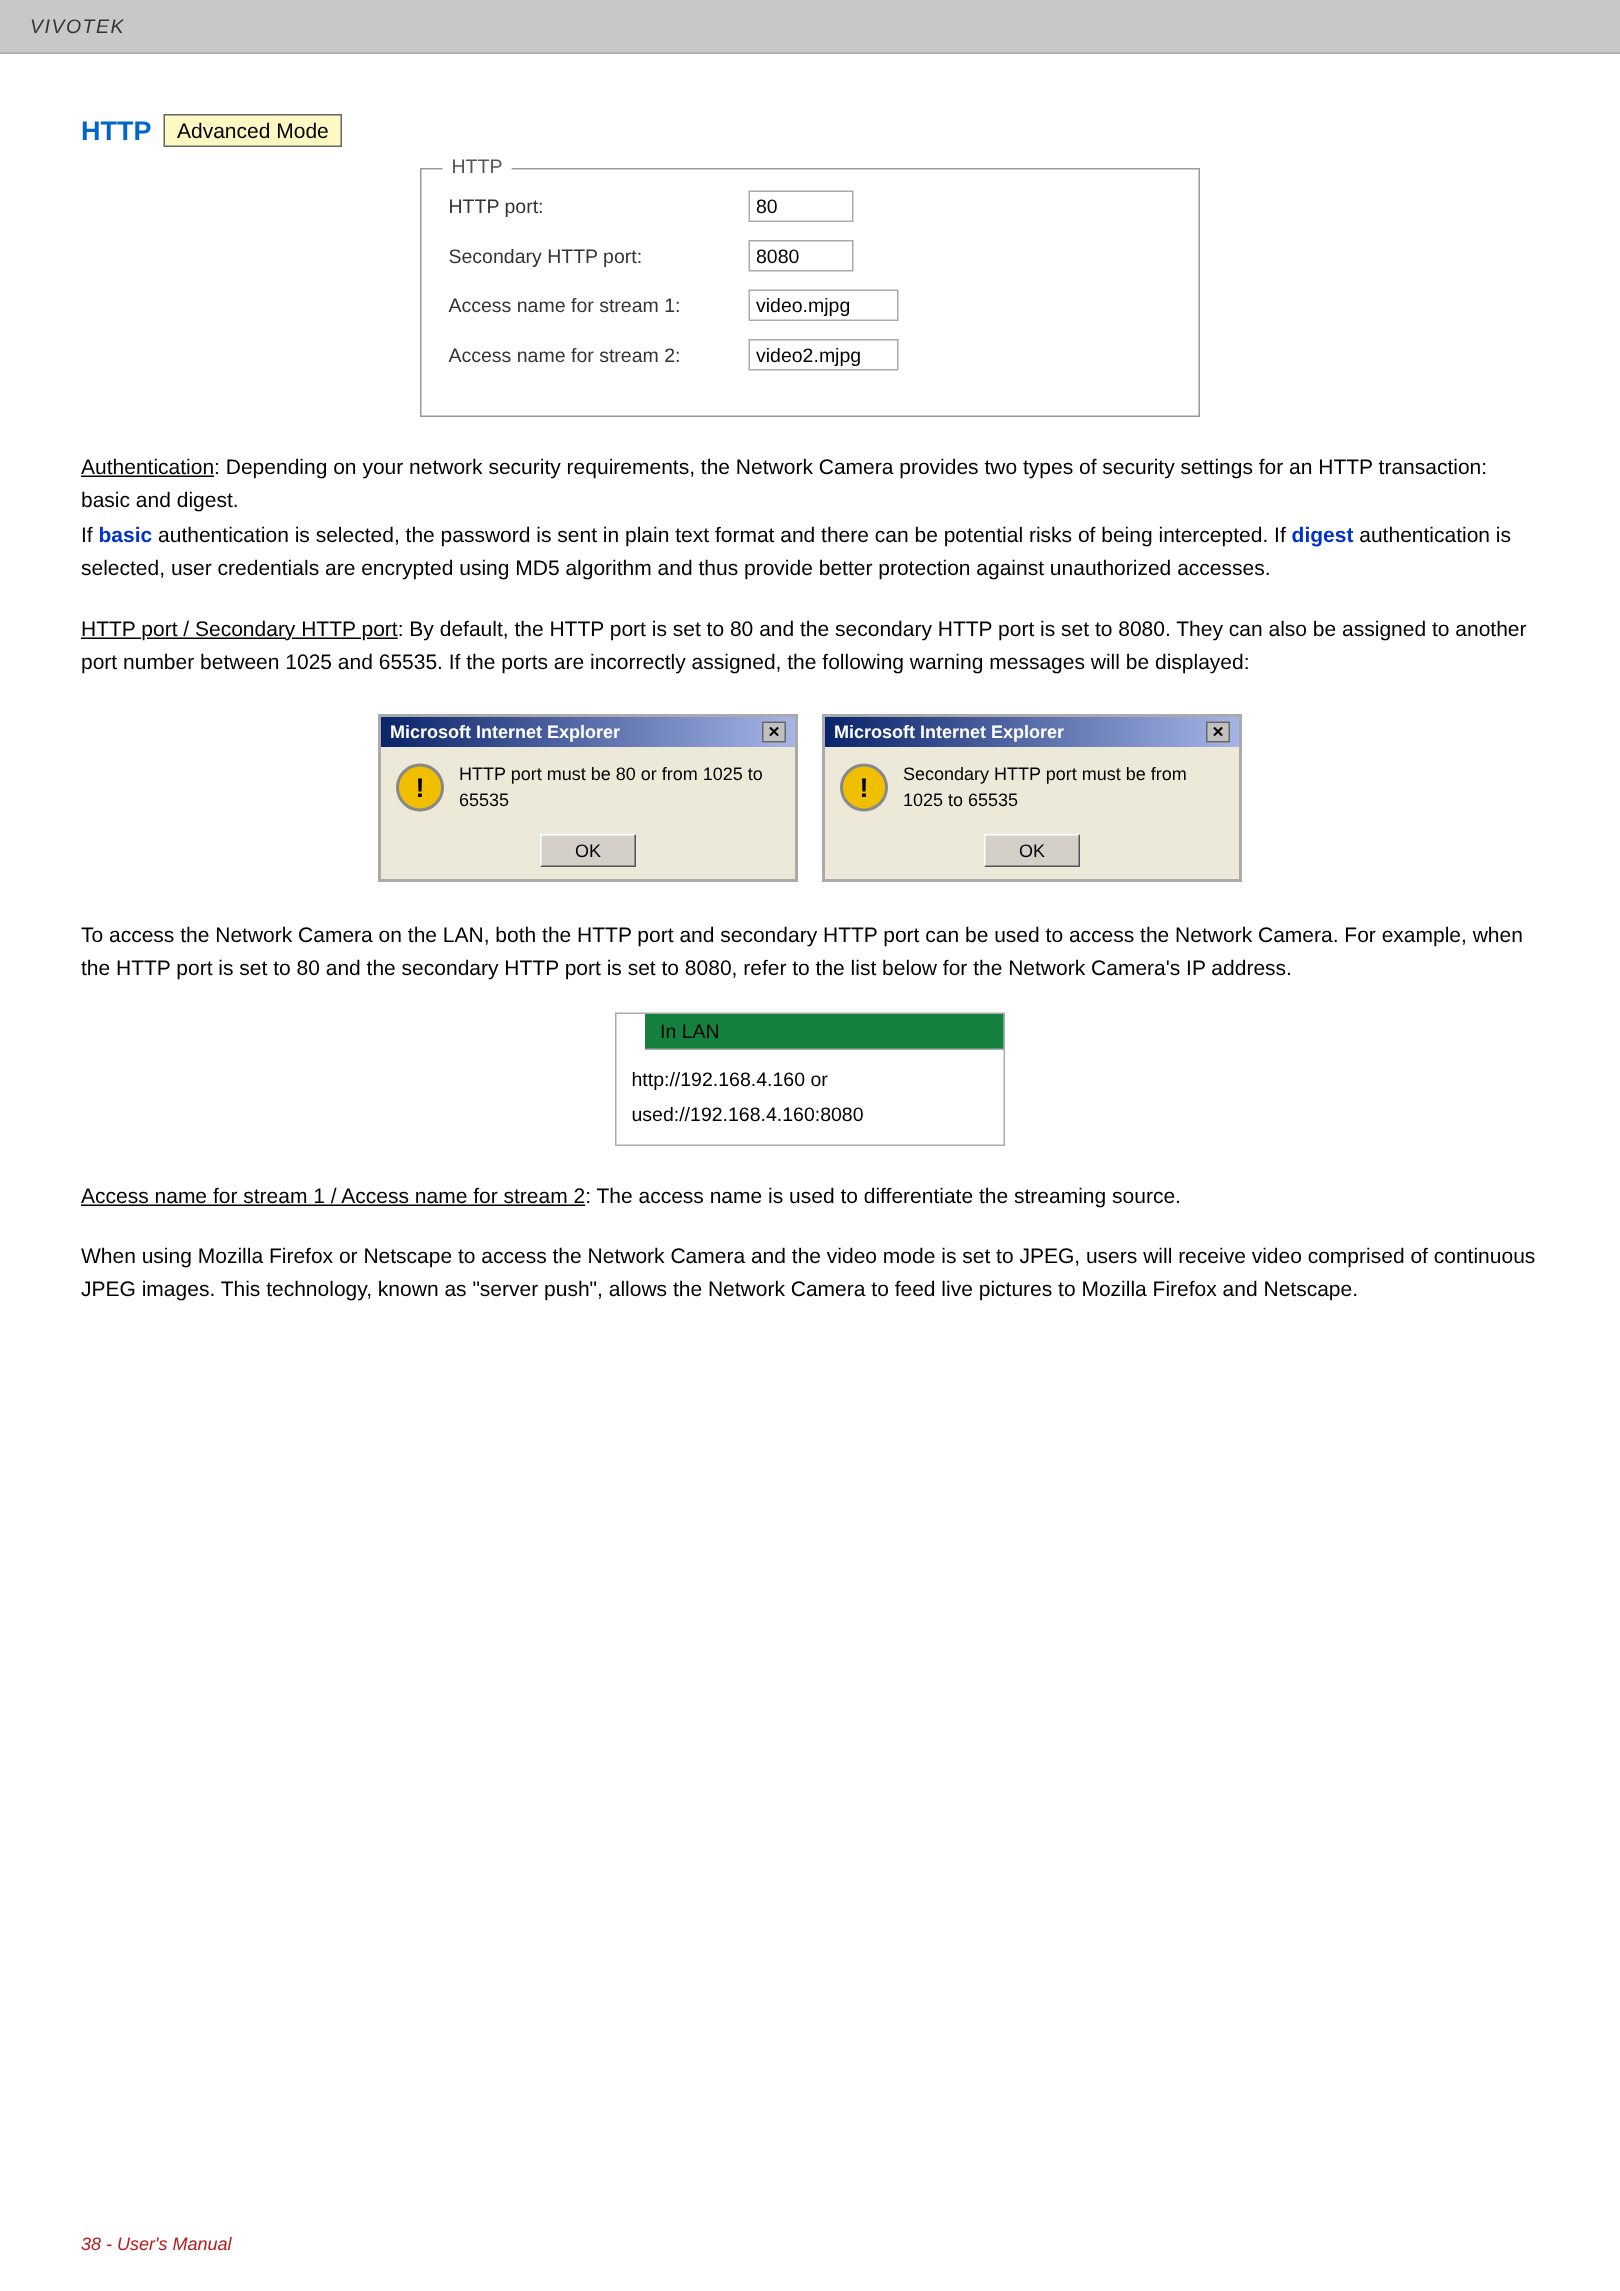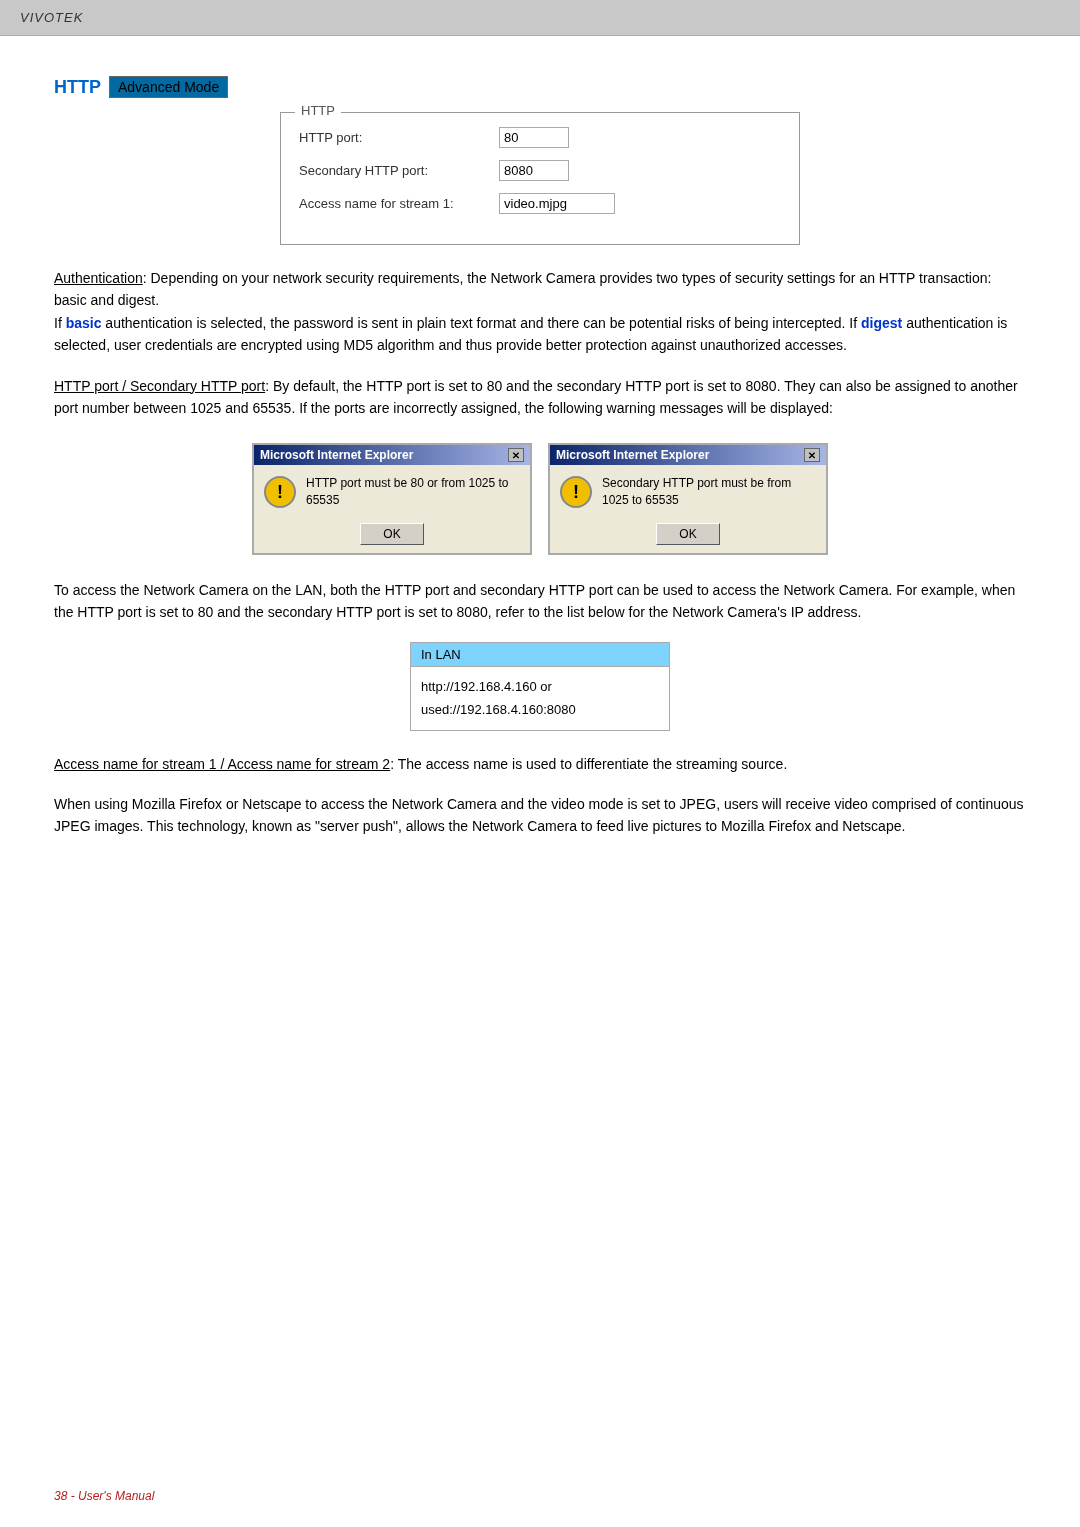--- a/index.html
+++ b/index.html
@@ -46,21 +46,21 @@
       gap: 8px;
       margin-bottom: 14px;
     }
     .http-title {
       color: #0066cc;
       font-size: 18px;
       font-weight: bold;
     }
     .advanced-mode-badge {
       border: 1px solid #666;
-      background: #0369a1;
+      background: #fef9c3;
       padding: 2px 8px;
       font-size: 14px;
       color: #000;
     }
     
     .desc-para {
       font-size: 14px;
       line-height: 1.5;
       margin-bottom: 18px;
       color: #000;
@@ -101,21 +101,21 @@
       background: #fff;
     }
     .form-select {
       border: 1px solid #aaa;
       padding: 2px 4px;
       font-size: 13px;
       background: #fff;
       width: 80px;
     }
     .form-input-sm { width: 70px; }
-    .form-input-md { width: 116px; }
+    .form-input-md { width: 100px; }
     
     .body-section {
       margin-bottom: 18px;
       font-size: 14px;
       line-height: 1.6;
       color: #000;
     }
     .underline-label { text-decoration: underline; }
     .bold-blue { color: #0033cc; font-weight: bold; }
     
@@ -198,25 +198,26 @@
     }
     
     .lan-box {
       border: 1px solid #aaa;
       width: 260px;
       margin: 0 auto 22px auto;
       font-size: 13px;
       background: #fff;
     }
     .lan-header {
-      background: #7dd3fc;
+      background: #15803d;
       border-bottom: 1px solid #aaa;
       padding: 4px 10px;
       font-size: 13px;
       font-weight: normal;
+      margin-left: 19px;
     }
     .lan-body {
       padding: 8px 10px;
       line-height: 1.8;
       font-size: 13px;
     }
     
     .page-footer {
       position: absolute;
       bottom: 24px;
@@ -255,20 +256,24 @@
       <div class="form-row">
         <span class="form-label">Secondary HTTP port:</span>
         <input class="form-control form-input-sm" type="text" value="8080" style="">
       </div>
 
       <div class="form-row">
         <span class="form-label">Access name for stream 1:</span>
         <input class="form-control form-input-md" type="text" value="video.mjpg" style="">
       </div>
 
+      <div class="form-row">
+        <span class="form-label">Access name for stream 2:</span>
+        <input class="form-control form-input-md" type="text" value="video2.mjpg" style="">
+      </div>
     </div>
 
     <div class="body-section">
       <span class="underline-label">Authentication</span><span>: Depending on your network security requirements, the Network Camera provides two types of security settings for an HTTP transaction: basic and digest.</span>
       <br>
       <span>If </span><span class="bold-blue">basic</span><span> authentication is selected, the password is sent in plain text format and there can be potential risks of being intercepted. If </span><span class="bold-blue">digest</span><span> authentication is selected, user credentials are encrypted using MD5 algorithm and thus provide better protection against unauthorized accesses.</span>
     </div>
 
     <div class="body-section">
       <span class="underline-label">HTTP port / Secondary HTTP port</span><span>: By default, the HTTP port is set to 80 and the secondary HTTP port is set to 8080. They can also be assigned to another port number between 1025 and 65535. If the ports are incorrectly assigned, the following warning messages will be displayed:</span>

